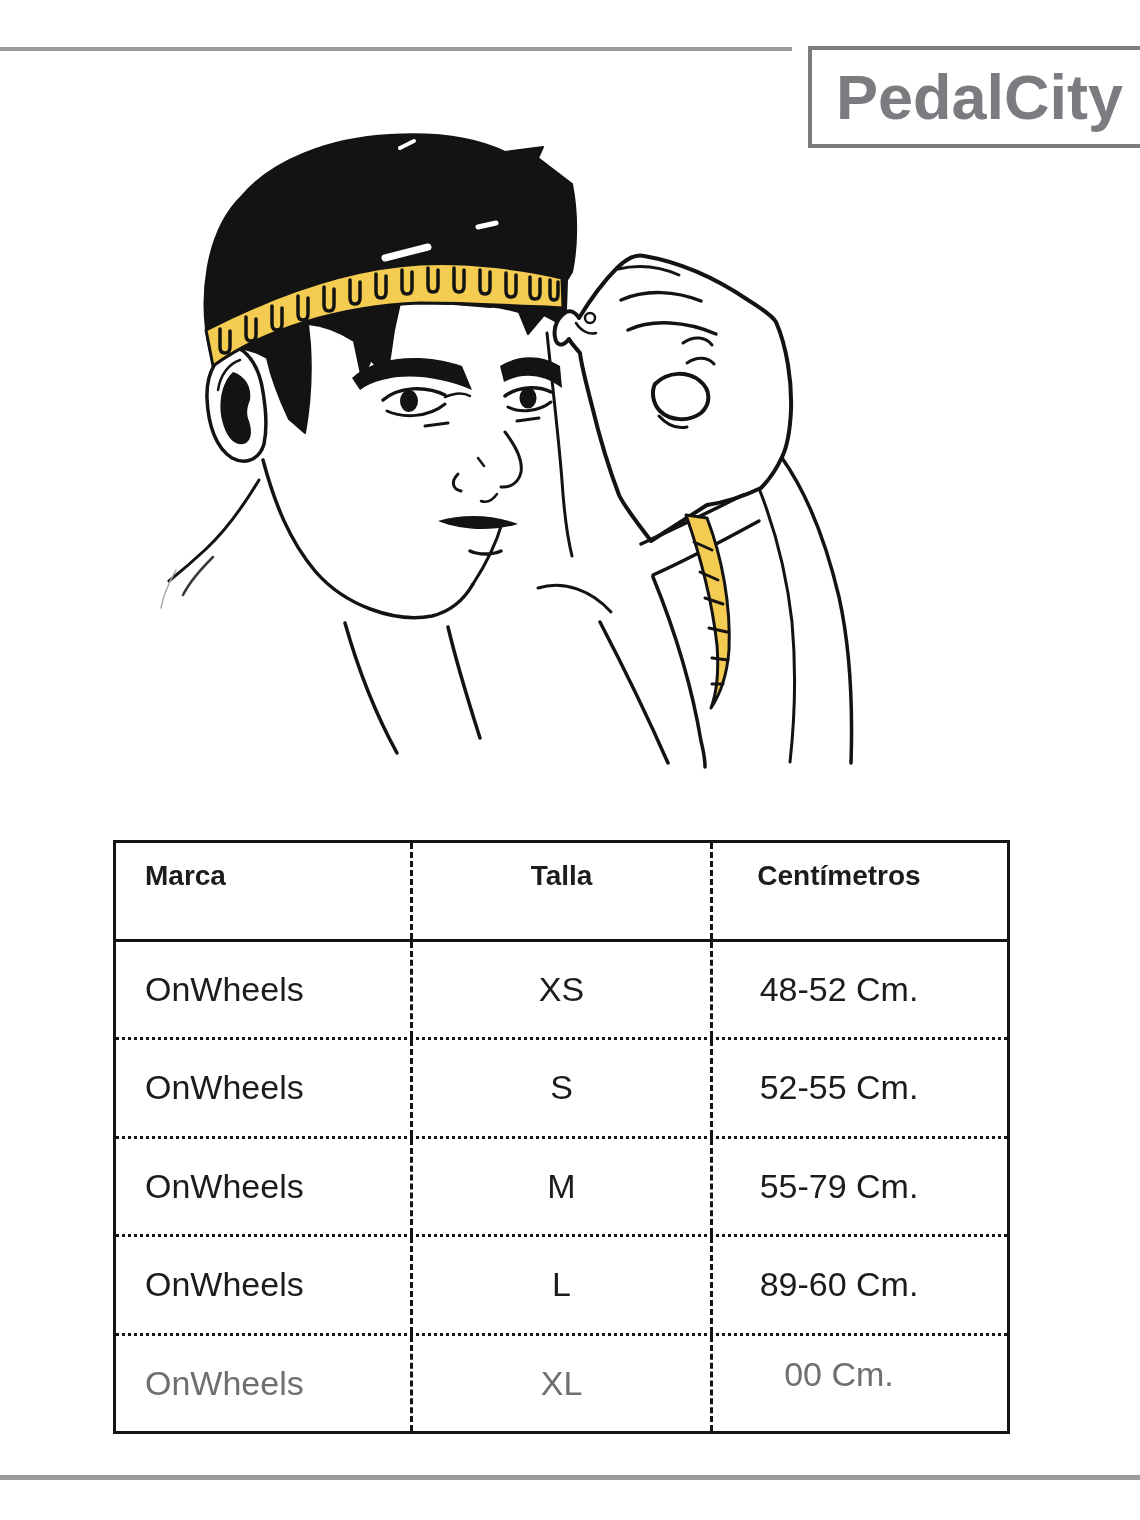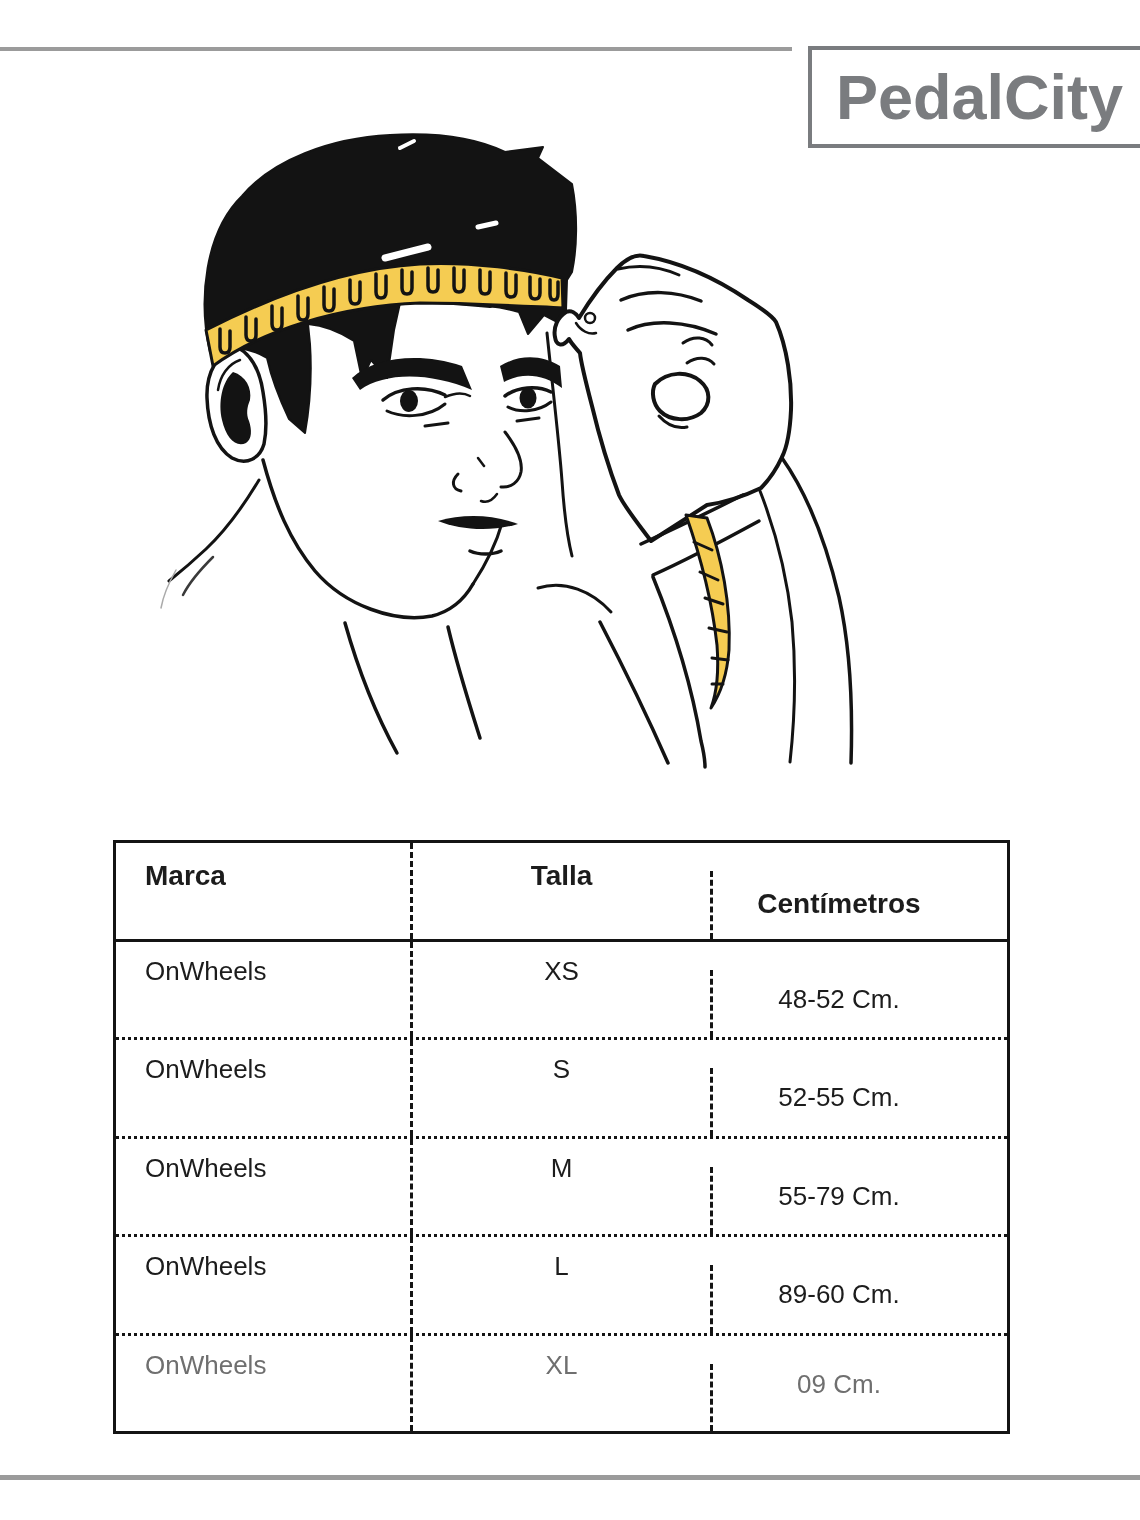--- a/index.html
+++ b/index.html
@@ -19,25 +19,25 @@
 
   .size-table{
     position:absolute;left:113px;top:840px;width:897px;height:594px;
     border:3px solid #141414;box-sizing:border-box;
     display:flex;flex-direction:column;background:#fff;justify-content:center;
   }
   .t-row{display:flex;flex:1;min-height:0;}
   .t-row.header{border-bottom:3px solid #141414;}
   .t-row.data{border-bottom:3px dotted #141414;}
   .t-row.data.last{border-bottom:none;}
-  .t-cell{box-sizing:border-box;color:#1c1c1c;font-size:26px;padding-top:14px;}
+  .t-cell{box-sizing:border-box;color:#1c1c1c;font-size:34px;padding-top:28px;}
   .header .t-cell{font-weight:bold;font-size:28px;padding-top:17px;}
   .c-marca{flex:0 0 294px;padding-left:29px;}
   .c-talla{flex:0 0 300px;text-align:center;border-left:3px dashed #141414;}
-  .c-cm{flex:0 0 297px;text-align:center;border-left:3px dashed #141414;padding-right:42px;margin-top:28px;}
+  .c-cm{flex:0 0 297px;text-align:center;border-left:3px dashed #141414;padding-right:42px;}
   .t-row.muted .t-cell{color:#6f6f6f;}
   .t-row.muted .raise{position:relative;top:-9px;display:inline-block;}
 </style>
 </head>
 <body>
 
 <div class="top-divider"></div>
 
 <div class="logo-box">
   <span class="logo-text">PedalCity</span>
@@ -218,17 +218,17 @@
 
   <div class="t-row data">
     <div class="t-cell c-marca"><span>OnWheels</span></div>
     <div class="t-cell c-talla"><span>L</span></div>
     <div class="t-cell c-cm"><span>89-60 Cm.</span></div>
   </div>
 
   <div class="t-row data last muted">
     <div class="t-cell c-marca"><span>OnWheels</span></div>
     <div class="t-cell c-talla"><span>XL</span></div>
-    <div class="t-cell c-cm"><span class="raise">09 Cm.</span></div>
+    <div class="t-cell c-cm"><span class="raise">00 Cm.</span></div>
   </div>
 </div>
 
 <div class="bottom-divider"></div>
 
 </body></html>

